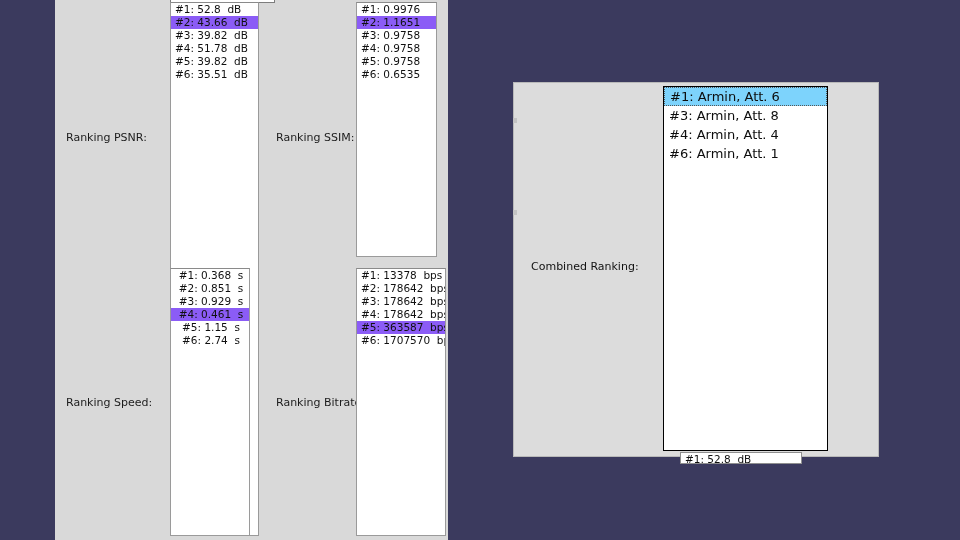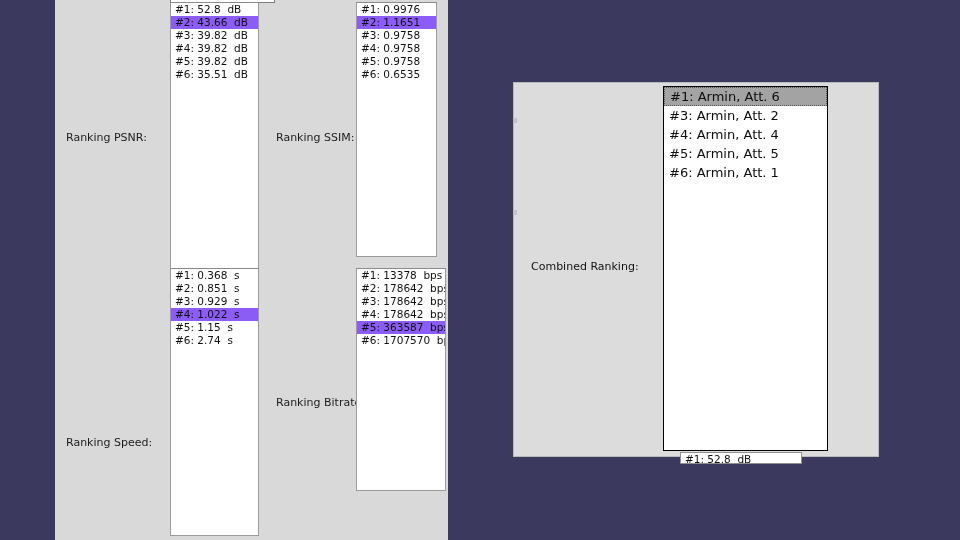--- a/index.html
+++ b/index.html
@@ -115,21 +115,21 @@
   .big-listbox .row {
     font-size: 13px;
     line-height: 19px;
     height: 19px;
     padding: 0 3px 0 5px;
     color: #0d0d0d;
     white-space: pre;
   }
 
   .big-listbox .row.sel {
-    background: #a3a3a3;
+    background: #7dd3fc;
     border: 1px dotted #555555;
     box-sizing: border-box;
     line-height: 17px;
   }
 
   
   .below-clip {
     position: absolute;
     left: 680px;
     top: 452px;
@@ -163,63 +163,62 @@
 
   <div class="back-panel"></div>
 
   <div class="top-clip" style="left:170px; top:-6px; width:105px; height:9px;"></div>
 
   <div class="col-label" style="left:66px; top:131px;">Ranking PSNR:</div>
   <div class="listbox" id="psnr-list" style="left:170px; top:2px; width:89px; height:534px;">
       <div class="row">#1: 52.8  dB</div>
       <div class="row sel">#2: 43.66  dB</div>
       <div class="row">#3: 39.82  dB</div>
-      <div class="row">#4: 39.82  dB</div>
+      <div class="row">#4: 51.78  dB</div>
       <div class="row">#5: 39.82  dB</div>
       <div class="row">#6: 35.51  dB</div>
     </div>
 
   <div class="col-label" style="left:276px; top:131px;text-align:center;">Ranking SSIM:</div>
   <div class="listbox" id="ssim-list" style="left:356px; top:2px; width:81px; height:255px;">
       <div class="row">#1: 0.9976</div>
       <div class="row sel">#2: 1.1651</div>
       <div class="row">#3: 0.9758</div>
       <div class="row">#4: 0.9758</div>
       <div class="row">#5: 0.9758</div>
       <div class="row">#6: 0.6535</div>
     </div>
 
-  <div class="col-label" style="left:66px; top:396px;margin-top:40px;">Ranking Speed:</div>
-  <div class="listbox" id="speed-list" style="left:170px; top:268px; width:89px; height:268px;">
+  <div class="col-label" style="left:66px; top:396px;">Ranking Speed:</div>
+  <div class="listbox" id="speed-list" style="left:170px; top:268px; width:80px; height:268px;text-align:center;">
       <div class="row">#1: 0.368  s</div>
       <div class="row">#2: 0.851  s</div>
       <div class="row">#3: 0.929  s</div>
-      <div class="row sel">#4: 1.022  s</div>
+      <div class="row sel">#4: 0.461  s</div>
       <div class="row">#5: 1.15  s</div>
       <div class="row">#6: 2.74  s</div>
     </div>
 
   <div class="col-label" style="left:276px; top:396px;">Ranking Bitrate:</div>
-  <div class="listbox" id="bitrate-list" style="left:356px; top:268px; width:90px; height:223px;">
+  <div class="listbox" id="bitrate-list" style="left:356px; top:268px; width:90px; height:268px;">
       <div class="row">#1: 13378  bps</div>
       <div class="row">#2: 178642  bps</div>
       <div class="row">#3: 178642  bps</div>
       <div class="row">#4: 178642  bps</div>
       <div class="row sel">#5: 363587  bps</div>
       <div class="row">#6: 1707570  bps</div>
     </div>
 
   <div class="dialog">
     <div class="inner-shade"></div>
     <div class="dialog-label">Combined Ranking:</div>
     <div class="big-listbox" id="combined-list">
         <div class="row sel">#1: Armin, Att. 6</div>
-        <div class="row">#3: Armin, Att. 2</div>
+        <div class="row">#3: Armin, Att. 8</div>
         <div class="row">#4: Armin, Att. 4</div>
-        <div class="row">#5: Armin, Att. 5</div>
         <div class="row">#6: Armin, Att. 1</div>
       </div>
   </div>
 
   <div class="edge-sliver" style="left:513px; top:118px;"></div>
   <div class="edge-sliver" style="left:513px; top:210px;"></div>
 
   <div class="below-clip">
     <div class="row">#1: 52.8  dB</div>
   </div>

